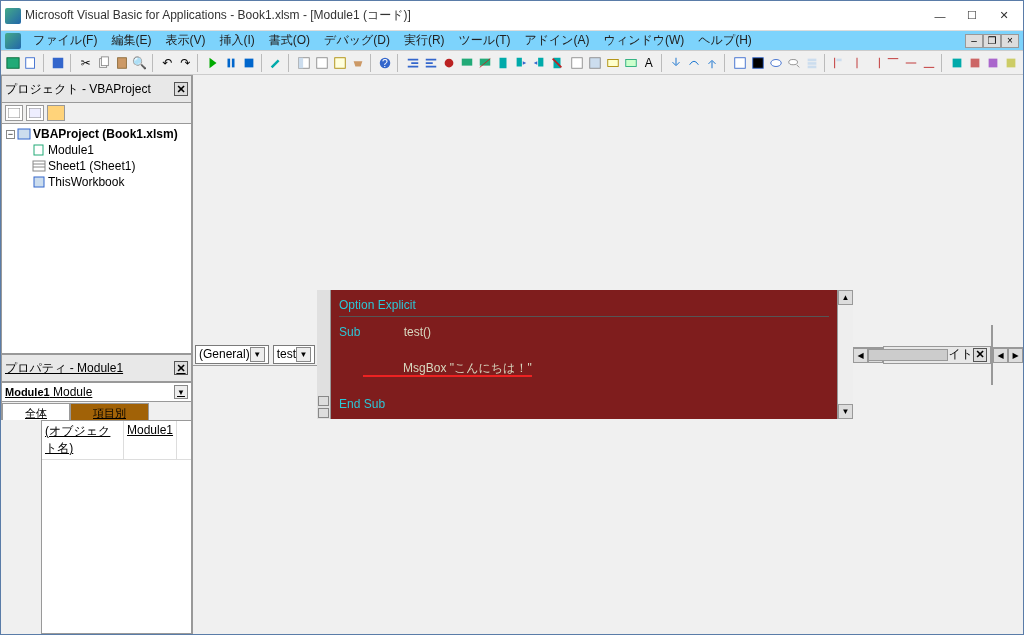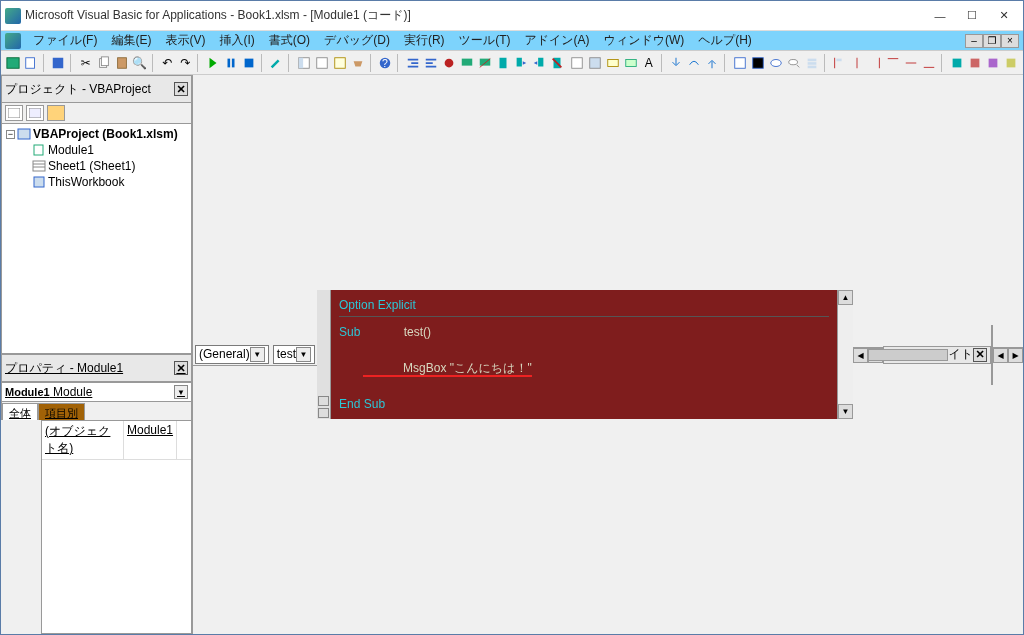--- a/index.html
+++ b/index.html
@@ -29,21 +29,21 @@
 .tree{flex:1;background:#fff;border:1px solid #999;overflow:auto;padding:2px;font-size:11px;}
 .tree .node{padding:1px 0 1px 2px;white-space:nowrap;display:flex;align-items:center;gap:2px;}
 .tree .ind2{padding-left:28px;}
 .tree .exp{width:9px;height:9px;border:1px solid #888;display:inline-flex;align-items:center;justify-content:center;font-size:9px;line-height:1;background:#fff;}
 .tree .ticon{width:14px;height:12px;display:inline-block;}
 .props{display:flex;flex-direction:column;flex:0 0 280px;text-decoration:underline;}
 .props-sel{height:20px;border:1px solid #999;background:#fff;display:flex;align-items:center;padding:0 3px;}
 .props-sel b{font-size:11px;}
 .props-sel .dd{margin-left:auto;width:14px;height:14px;border:1px solid #888;background:#eee;display:flex;align-items:center;justify-content:center;font-size:8px;}
 .props-tabs{height:18px;display:flex;border-left:1px solid #999;border-right:1px solid #999;}
-.props-tabs .ptab{padding:2px 6px;border:1px solid #999;border-bottom:none;background:#fff;font-size:11px;margin-top:1px;}
+.props-tabs .ptab{padding:2px 22px;border:1px solid #999;border-bottom:none;background:#fff;font-size:11px;margin-top:1px;}
 .props-tabs .ptab.inact{background:#a16207;}
 .props-grid{flex:1;background:#fff;border:1px solid #999;font-size:11px;margin-left:40px;}
 .props-grid .prow{display:flex;border-bottom:1px solid #ddd;}
 .props-grid .pcell{padding:2px 3px;border-right:1px solid #ddd;}
 .props-grid .pcell.k{width:82px;background:#fff;}
 .right{flex:1;display:flex;flex-direction:row;align-items:center;}
 .combos{height:22px;display:flex;gap:4px;padding:1px 2px;background:#f0f0f0;border-bottom:1px solid #999;}
 .combo{flex:1;height:19px;border:1px solid #7a7a7a;background:#fff;display:flex;align-items:center;padding:0 3px;font-size:11px;}
 .combo .dd{margin-left:auto;width:15px;height:15px;border:1px solid #888;background:#eee;display:flex;align-items:center;justify-content:center;font-size:8px;}
 .editor-wrap{flex:1;display:flex;background:#f0f0f0;}

